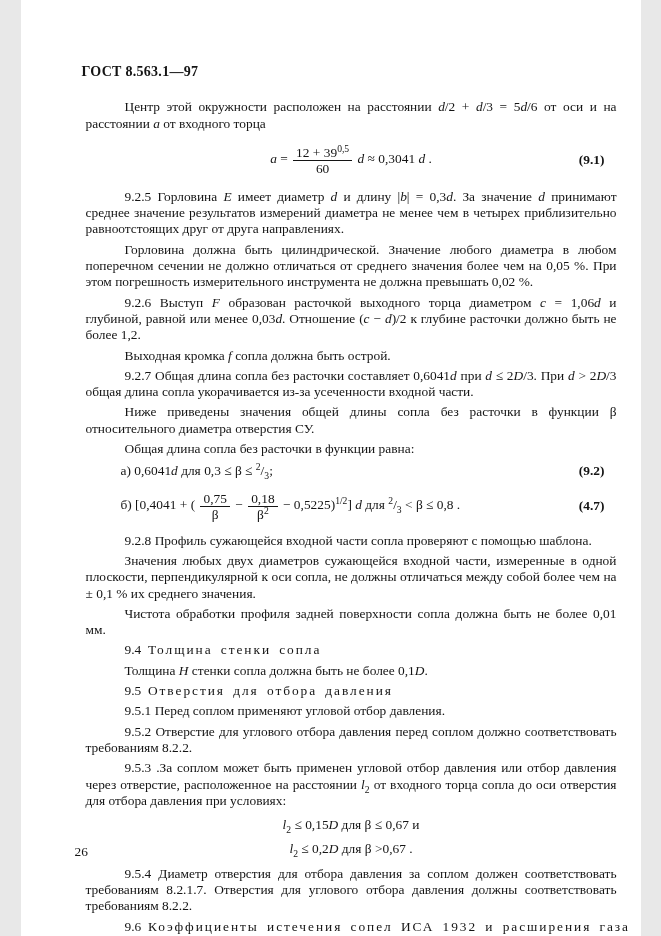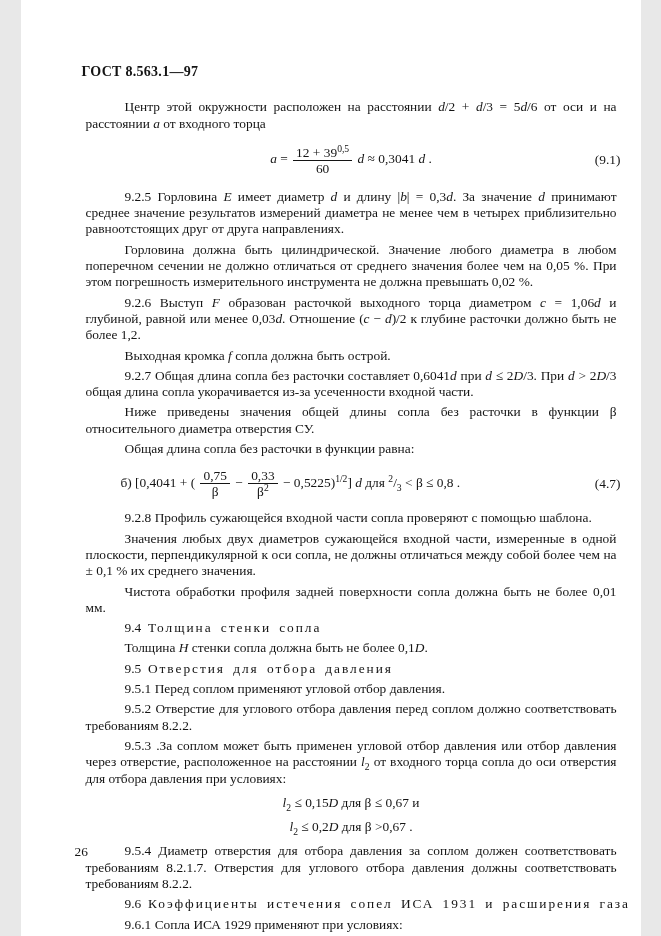--- a/index.html
+++ b/index.html
@@ -10,21 +10,21 @@
     overflow:hidden;margin:0 auto;
   }
   .content{position:absolute;left:61px;top:64px;width:539px;}
   .gost-header{font-weight:bold;font-size:14px;margin-bottom:19px;letter-spacing:0.02em;}
   .blk{margin:4px;}
   .para{text-align:justify;text-indent:39px;}
   .heading{padding-left:39px;white-space:nowrap;}
   .heading .htext{letter-spacing:0.145em;word-spacing:0.22em;}
   .eq-center{text-align:center;position:relative;margin:8px 0;}
   .eq-item{padding-left:39px;position:relative;margin:6px 0;text-align:left;}
-  .eqnum{position:absolute;right:0;top:50%;transform:translateY(-50%);}
+  .eqnum{position:absolute;right:16px;top:50%;transform:translateY(-50%);font-weight:bold;}
   .frac{display:inline-block;vertical-align:middle;text-align:center;line-height:15px;margin:5px 2px;}
   .frac .num{display:block;border-bottom:1px solid #141414;padding:0 3px;}
   .frac .den{display:block;padding:0 3px;}
   sup,sub{font-size:0.72em;line-height:0;}
   .page-number{position:absolute;left:54px;top:844px;}
 </style>
 </head>
 <body>
 
 <div class="page">
@@ -33,33 +33,34 @@
     <div id="blocks-host">
         <div class="blk para"><span class="body">Центр этой окружности расположен на расстоянии <i>d</i>/2 + <i>d</i>/3 = 5<i>d</i>/6 от оси и на расстоянии <i>a</i> от входного торца</span></div>
         <div class="blk eq-center"><span class="body"><i>a</i> = <span class="frac"><span class="num">12 + 39<sup>0,5</sup></span><span class="den">60</span></span> <i>d</i> ≈ 0,3041 <i>d</i> .</span><span class="eqnum">(9.1)</span></div>
         <div class="blk para"><span class="body">9.2.5  Горловина <i>Е</i> имеет диаметр <i>d</i> и длину |<i>b</i>| = 0,3<i>d</i>. За значение <i>d</i> принимают среднее значение результатов измерений диаметра не менее чем в четырех приблизительно равноотстоящих друг от друга направлениях.</span></div>
         <div class="blk para"><span class="body">Горловина должна быть цилиндрической. Значение любого диаметра в любом поперечном сечении не должно отличаться от среднего значения более чем на 0,05 %. При этом погрешность измерительного инструмента не должна превышать 0,02 %.</span></div>
         <div class="blk para"><span class="body">9.2.6  Выступ <i>F</i> образован расточкой выходного торца диаметром <i>с</i> = 1,06<i>d</i> и глубиной, равной или менее 0,03<i>d</i>. Отношение (<i>с</i> − <i>d</i>)/2 к глубине расточки должно быть не более 1,2.</span></div>
         <div class="blk para"><span class="body">Выходная кромка <i>f</i> сопла должна быть острой.</span></div>
         <div class="blk para"><span class="body">9.2.7  Общая длина сопла без расточки составляет 0,6041<i>d</i> при <i>d</i> ≤ 2<i>D</i>/3. При <i>d</i> &gt; 2<i>D</i>/3 общая длина сопла укорачивается из-за усеченности входной части.</span></div>
         <div class="blk para"><span class="body">Ниже приведены значения общей длины сопла без расточки в функции β относительного диаметра отверстия СУ.</span></div>
         <div class="blk para"><span class="body">Общая длина сопла без расточки в функции равна:</span></div>
-        <div class="blk eq-item"><span class="body">б) [0,4041 + ( <span class="frac"><span class="num">0,75</span><span class="den">β</span></span> − <span class="frac"><span class="num">0,33</span><span class="den">β<sup>2</sup></span></span> − 0,5225)<sup>1/2</sup>] <i>d</i> для <sup>2</sup>/<sub>3</sub> &lt; β ≤ 0,8 .</span><span class="eqnum">(4.7)</span></div>
+        <div class="blk eq-item"><span class="body">а)  0,6041<i>d</i> для 0,3 ≤ β ≤ <sup>2</sup>/<sub>3</sub>;</span><span class="eqnum">(9.2)</span></div>
+        <div class="blk eq-item"><span class="body">б) [0,4041 + ( <span class="frac"><span class="num">0,75</span><span class="den">β</span></span> − <span class="frac"><span class="num">0,18</span><span class="den">β<sup>2</sup></span></span> − 0,5225)<sup>1/2</sup>] <i>d</i> для <sup>2</sup>/<sub>3</sub> &lt; β ≤ 0,8 .</span><span class="eqnum">(4.7)</span></div>
         <div class="blk para"><span class="body">9.2.8  Профиль сужающейся входной части сопла проверяют с помощью шаблона.</span></div>
         <div class="blk para"><span class="body">Значения любых двух диаметров сужающейся входной части, измеренные в одной плоскости, перпендикулярной к оси сопла, не должны отличаться между собой более чем на ± 0,1 % их среднего значения.</span></div>
         <div class="blk para"><span class="body">Чистота обработки профиля задней поверхности сопла должна быть не более 0,01 мм.</span></div>
         <div class="blk heading"><span class="hnum">9.4</span>&nbsp; <span class="htext">Толщина стенки сопла</span></div>
         <div class="blk para"><span class="body">Толщина <i>Н</i> стенки сопла должна быть не более 0,1<i>D</i>.</span></div>
         <div class="blk heading"><span class="hnum">9.5</span>&nbsp; <span class="htext">Отверстия для отбора давления</span></div>
         <div class="blk para"><span class="body">9.5.1  Перед соплом применяют угловой отбор давления.</span></div>
         <div class="blk para"><span class="body">9.5.2  Отверстие для углового отбора давления перед соплом должно соответствовать требованиям 8.2.2.</span></div>
         <div class="blk para"><span class="body">9.5.3  .За соплом может быть применен угловой отбор давления или отбор давления через отверстие, расположенное на расстоянии <i>l</i><sub>2</sub> от входного торца сопла до оси отверстия для отбора давления при условиях:</span></div>
         <div class="blk eq-center"><span class="body"><i>l</i><sub>2</sub>  ≤ 0,15<i>D</i> для β ≤ 0,67 и</span></div>
         <div class="blk eq-center"><span class="body"><i>l</i><sub>2</sub> ≤ 0,2<i>D</i> для β &gt;0,67    .</span></div>
         <div class="blk para"><span class="body">9.5.4  Диаметр отверстия для отбора давления за соплом должен соответствовать требованиям 8.2.1.7. Отверстия для углового отбора давления должны соответствовать требованиям 8.2.2.</span></div>
-        <div class="blk heading"><span class="hnum">9.6</span>&nbsp; <span class="htext">Коэффициенты истечения сопел ИСА 1931 и расширения газа</span></div>
+        <div class="blk heading"><span class="hnum">9.6</span>&nbsp; <span class="htext">Коэффициенты истечения сопел ИСА 1932 и расширения газа</span></div>
         <div class="blk para"><span class="body">9.6.1  Сопла ИСА 1929 применяют при условиях:</span></div>
         <div class="blk eq-center"><span class="body">50 мм≤ <i>D</i> ≤ 500 мм,</span></div>
         <div class="blk eq-center"><span class="body">0,3≤  β≤ 0,8,</span></div>
       </div>
   </div>
   <div class="page-number">26</div>
 </div>
 
 </body></html>

